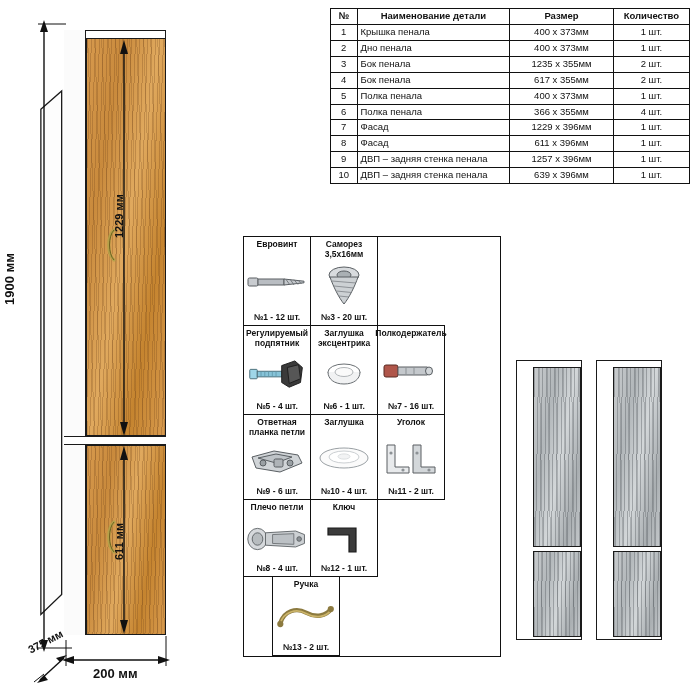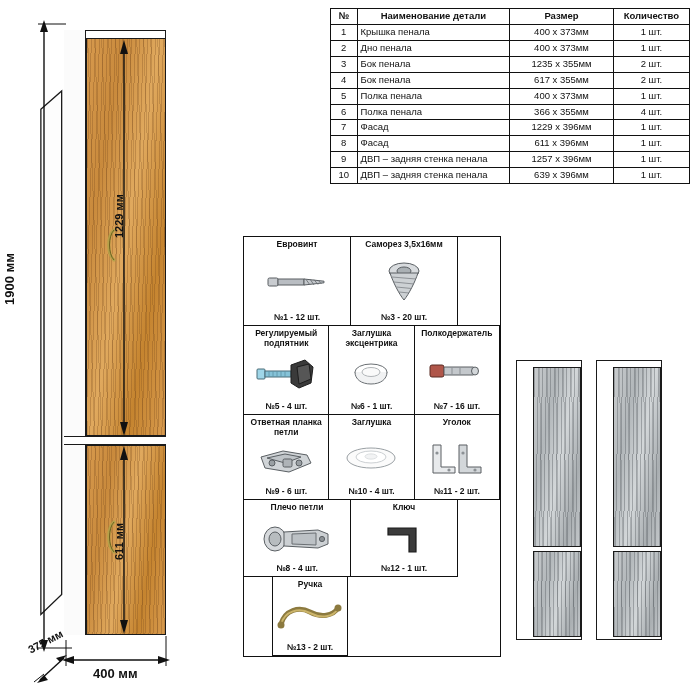--- a/index.html
+++ b/index.html
@@ -146,21 +146,21 @@
     left: 243px; top: 236px;
     width: 258px;
     border: 1px solid #111;
     box-sizing: border-box;
   }
   .hw-row { display: flex; }
   .hw-cell {
     border: 1px solid #111;
     margin: -1px 0 0 -1px;
     box-sizing: border-box;
-    width: 108px;
+    width: 68px;
     padding: 3px 2px 3px 2px;
     display: flex;
     flex-direction: column;
     align-items: center;
     justify-content: space-between;
     background: #fff;
   }
   .hw-title {
     font-size: 8.5px;
     font-weight: bold;
@@ -285,21 +285,21 @@
 
     <line x1="40" y1="680" x2="64" y2="658" stroke="#111" stroke-width="1.4"></line>
     <polygon points="37,683 44,675 48,680" fill="#111"></polygon>
     <polygon points="67,655 60,662 56,658" fill="#111"></polygon>
     <line x1="34" y1="682" x2="44" y2="674" stroke="#111" stroke-width="1"></line>
   </svg>
 
   <div class="label-1900">1900 мм</div>
   <div class="label-1229">1229 мм</div>
   <div class="label-611">611 мм</div>
-  <div class="label-400">400 мм</div>
+  <div class="label-400">200 мм</div>
   <div class="label-375">375 мм</div>
 </div>
 
 <div class="abs" id="parts-table">
   <table class="parts">
     <thead>
       <tr>
         <th class="c-num">№</th>
         <th class="c-name">Наименование детали</th>
         <th class="c-size">Размер</th>

